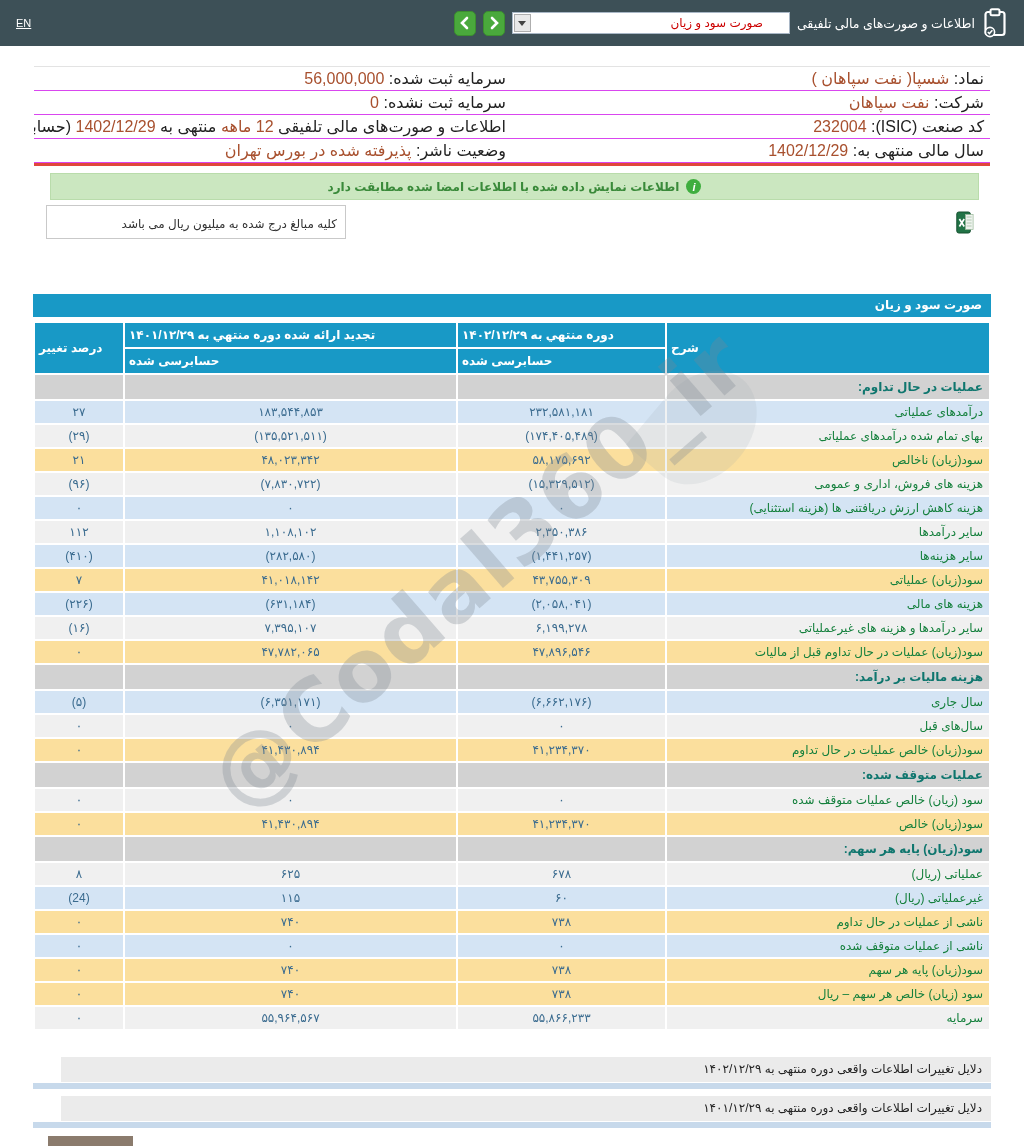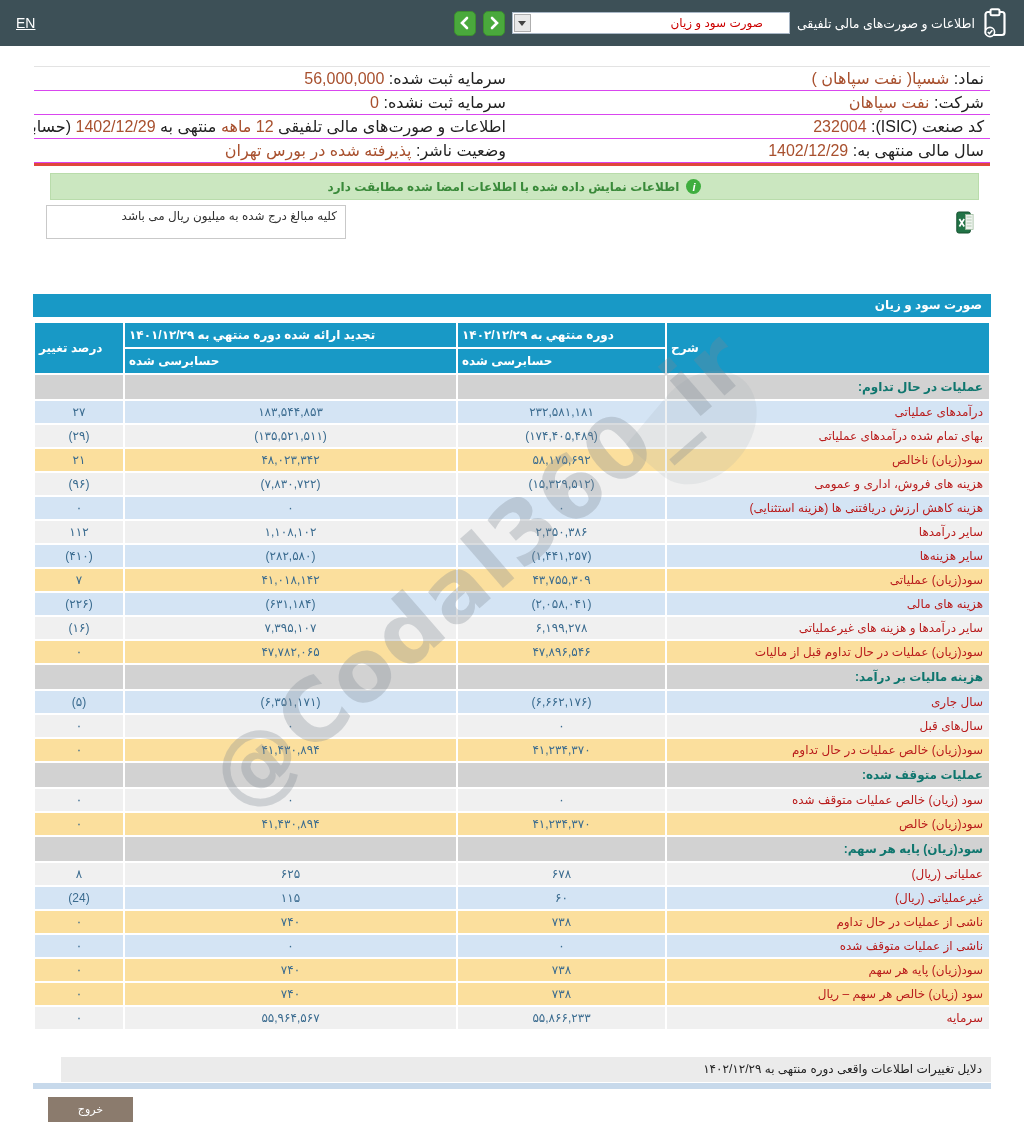--- a/index.html
+++ b/index.html
@@ -15,55 +15,55 @@
   .sel{width:278px;height:22px;background:#fff;border:1px solid #a9b7c6;display:flex;
     align-items:center;box-sizing:border-box;cursor:default;}
   .sel-value{flex:1;text-align:right;padding-right:26px;color:#cc0000;font-size:12px;
     white-space:nowrap;overflow:hidden;}
   .sel-arrow{width:17px;height:18px;margin:1px;background:#e9e9e9;border:1px solid #aeaeae;
     display:flex;align-items:center;justify-content:center;box-sizing:border-box;}
   .caret{width:0;height:0;border-left:4px solid transparent;border-right:4px solid transparent;
     border-top:5px solid #444;}
   .nav-btn{width:22px;height:25px;background:#4aa93c;border:1px solid #3c8f2f;border-radius:5px;
     display:flex;align-items:center;justify-content:center;padding:0;cursor:pointer;}
-  .en-link{color:#fff;font-size:14px;text-decoration:underline;direction:ltr;cursor:pointer;}
+  .en-link{color:#fff;font-size:11px;text-decoration:underline;direction:ltr;cursor:pointer;}
 
   
   .company{margin:20px 34px 0;border-top:1px solid #e3e3e3;display:grid;
     grid-template-columns:1fr 1fr;}
   .company-col{min-width:0;}
   .crow{height:23px;line-height:23px;border-bottom:1px solid #d946ef;font-size:16px;
     padding:0 6px;white-space:nowrap;overflow:hidden;}
   .crow .lbl{color:#222;}
   .crow .val{color:#a8502e;}
   .red-line{height:3px;background:#e0473c;margin:0 34px;}
 
   
   .banner{margin:7px 45px 0 50px;height:27px;background:#cbe7c0;border:1px solid #b9dcab;
     display:flex;align-items:center;justify-content:center;gap:7px;font-size:12px;
     color:#3a8a3a;font-weight:bold;box-sizing:border-box;}
   .info-icon{width:15px;height:15px;border-radius:50%;background:#3fae3f;color:#fff;
     font-size:11px;font-weight:bold;font-style:italic;display:flex;align-items:center;
     justify-content:center;flex:0 0 auto;}
   .amounts{margin:5px 50px 0 46px;display:flex;justify-content:space-between;align-items:center;}
   .amounts-box{width:300px;height:34px;line-height:20px;border:1px solid #c9c9c9;
-    padding:0 8px;font-size:12px;color:#333;box-sizing:border-box;text-align:right;}
+    padding:8px 8px;font-size:12px;color:#333;box-sizing:border-box;text-align:right;}
   .excel-btn{background:none;border:none;padding:0;cursor:pointer;display:flex;}
 
   
   .statement{margin:55px 33px 0;position:relative;z-index:2;}
   .stmt-title{height:23px;line-height:23px;background:#1899c6;color:#fff;font-weight:bold;
     font-size:12px;padding-right:9px;margin-bottom:4px;}
   table.stmt{width:100%;border-collapse:separate;border-spacing:2px;table-layout:fixed;}
   table.stmt th{background:#1899c6;color:#fff;font-size:12px;font-weight:bold;height:24px;
     padding:0 4px;text-align:left;overflow:hidden;white-space:nowrap;}
   table.stmt th.top-cell{vertical-align:middle;}
   table.stmt td{height:22px;font-size:12px;padding:0 6px;text-align:center;color:#3a6b8f;
     overflow:hidden;white-space:nowrap;}
-  table.stmt td.desc{text-align:right;color:#b91c1c;}
+  table.stmt td.desc{text-align:right;color:#15803d;}
   tr.section td{background:#d2d2d2;height:24px;}
   tr.section td.desc{font-weight:bold;color:#0f766e;}
   tr.bg-blue td{background:#d4e4f4;}
   tr.bg-white td{background:#f0f0f0;}
   tr.bg-yellow td{background:#fbdf9d;}
   td.neg{color:#e23b2e;}
 
   
   .footers{margin:26px 33px 0;}
   .fgroup{margin-bottom:7px;}
@@ -335,19 +335,23 @@
         </tr>
       </tbody>
   </table>
 </section>
 
 <div class="footers" id="footers">
     <div class="fgroup">
       <div class="fbar">دلایل تغییرات اطلاعات واقعی دوره منتهی به ۱۴۰۲/۱۲/۲۹</div>
       <div class="fstrip"></div>
     </div>
+    <div class="fgroup">
+      <div class="fbar">دلایل تغییرات اطلاعات واقعی دوره منتهی به ۱۴۰۱/۱۲/۲۹</div>
+      <div class="fstrip"></div>
+    </div>
   </div>
 <div class="exit-wrap">
   <button class="exit">خروج</button>
 </div>
 
 <div class="wm-blob"></div>
 <div class="watermark">@Codal360_ir</div>
 
 </body></html>

